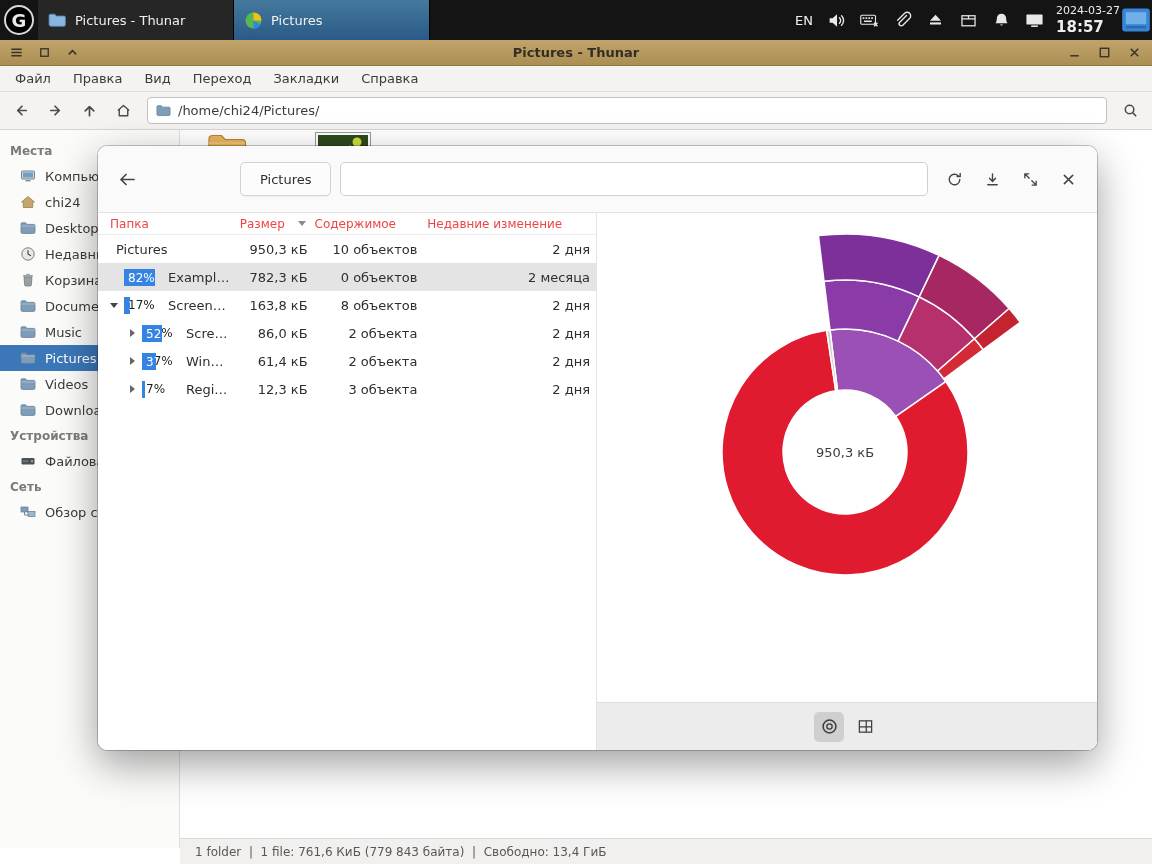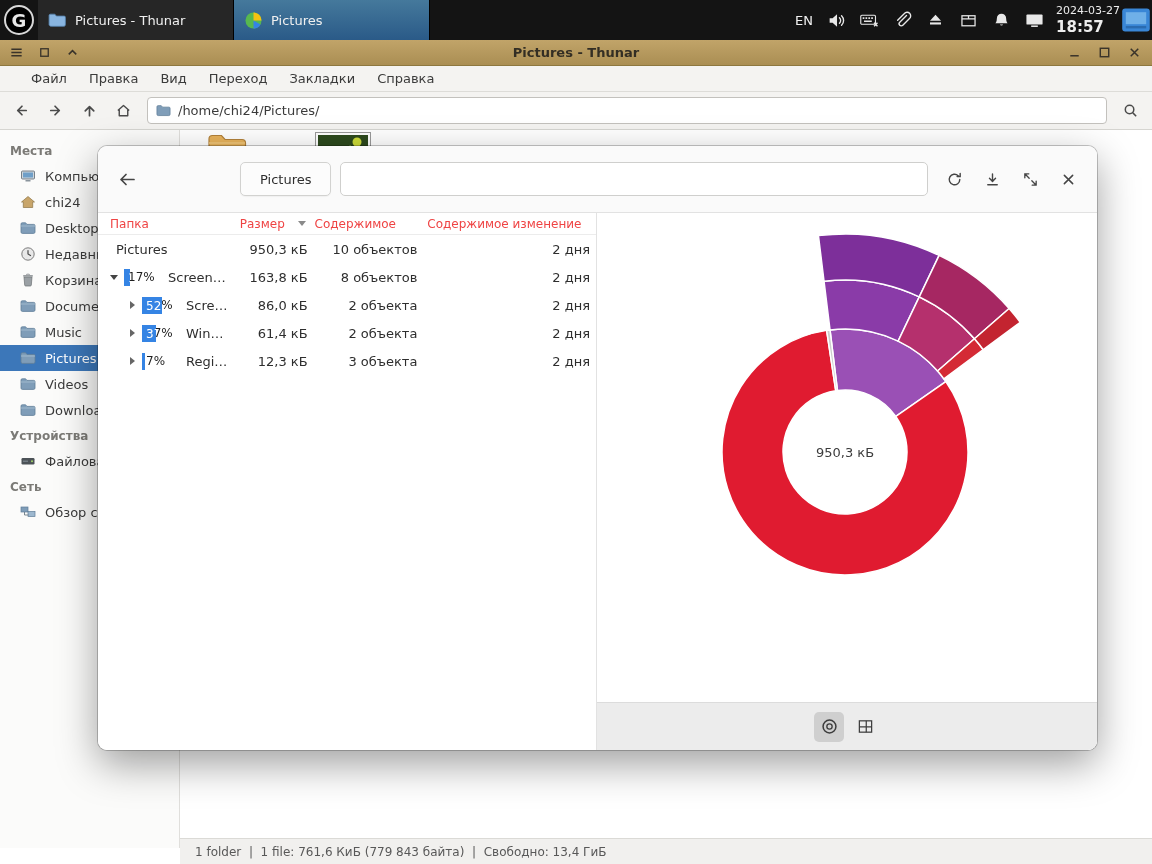--- a/index.html
+++ b/index.html
@@ -31,21 +31,21 @@
   
   #titlebar { position:absolute; left:0; top:40px; width:1152px; height:26px; background:linear-gradient(#c1a469,#aa8e53);
               border-bottom:1px solid #8d773f; display:flex; align-items:center; color:#39332a; z-index:10; }
   .tb-left { display:flex; gap:12px; margin-left:8px; z-index:2; }
   .tb-right { display:flex; gap:14px; margin-left:auto; margin-right:10px; z-index:2; }
   .tb-btn { width:16px; height:16px; color:#39332a; display:flex; align-items:center; justify-content:center; }
   .tb-btn .icon{ width:15px; height:15px; }
   .tb-title { position:absolute; left:0; right:0; text-align:center; font-size:13px; font-weight:bold; color:#332e24; }
 
   #menubar { position:absolute; left:0; top:66px; width:1152px; height:26px; background:#f4f3f1; border-bottom:1px solid #dddcd8;
-             display:flex; align-items:center; padding-left:20px; z-index:10; }
+             display:flex; align-items:center; padding-left:4px; z-index:10; }
   .menu-item { padding:0 11px; font-size:13px; color:#3b3b3b; line-height:25px; }
 
   #toolbar { position:absolute; left:0; top:92px; width:1152px; height:38px; background:#f4f3f1; border-bottom:1px solid #d6d5d1;
              display:flex; align-items:center; gap:5px; padding:0 7px; z-index:10; }
   .tool-btn { width:29px; height:28px; border-radius:4px; display:flex; align-items:center; justify-content:center; color:#4b4b4b; }
   .tool-btn .icon { width:17px; height:17px; }
   .pathbar { flex:1; height:27px; background:#fff; border:1px solid #c3c1bd; border-radius:4px; display:flex; align-items:center;
              gap:7px; padding:0 8px; margin:0 4px; }
   .pathbar .icon { width:15px; height:15px; }
   .pathbar input { border:none; outline:none; flex:1; font-size:13px; color:#3a3a3a; font-family:"DejaVu Sans",sans-serif; background:transparent; }
@@ -510,31 +510,46 @@
             <span>Папка</span>
           </div>
           <div class="col c1">
             <span>Размер</span>
             <span class="sort-arrow"></span>
           </div>
           <div class="col c2">
             <span>Содержимое</span>
           </div>
           <div class="col c3">
-            <span>Содержимое изменение</span>
+            <span>Недавние изменение</span>
           </div>
         </div>
       <div class="bb-rows">
           <div class="bb-row">
             <div class="c0 cell-name" style="padding-left: 12px;">
               <span class="row-label">Pictures</span>
             </div>
             <div class="c1 num">950,3 кБ</div>
             <div class="c2 num">10 объектов</div>
             <div class="c3 num">2 дня</div>
+          </div>
+          <div class="bb-row selected">
+            <div class="c0 cell-name" style="padding-left: 8px;">
+              <span class="expander"></span>
+              <span class="pct">
+                <span class="dark">82%</span>
+                <span class="fill" style="width: 82%;">
+                  <span class="light">82%</span>
+                </span>
+              </span>
+              <span class="row-label">Exampl…</span>
+            </div>
+            <div class="c1 num">782,3 кБ</div>
+            <div class="c2 num">0 объектов</div>
+            <div class="c3 num">2 месяца</div>
           </div>
           <div class="bb-row">
             <div class="c0 cell-name" style="padding-left: 8px;">
               <span class="expander">
                 <i class="tri-down"></i>
               </span>
               <span class="pct">
                 <span class="dark">17%</span>
                 <span class="fill" style="width: 17%;">
                   <span class="light">17%</span>

